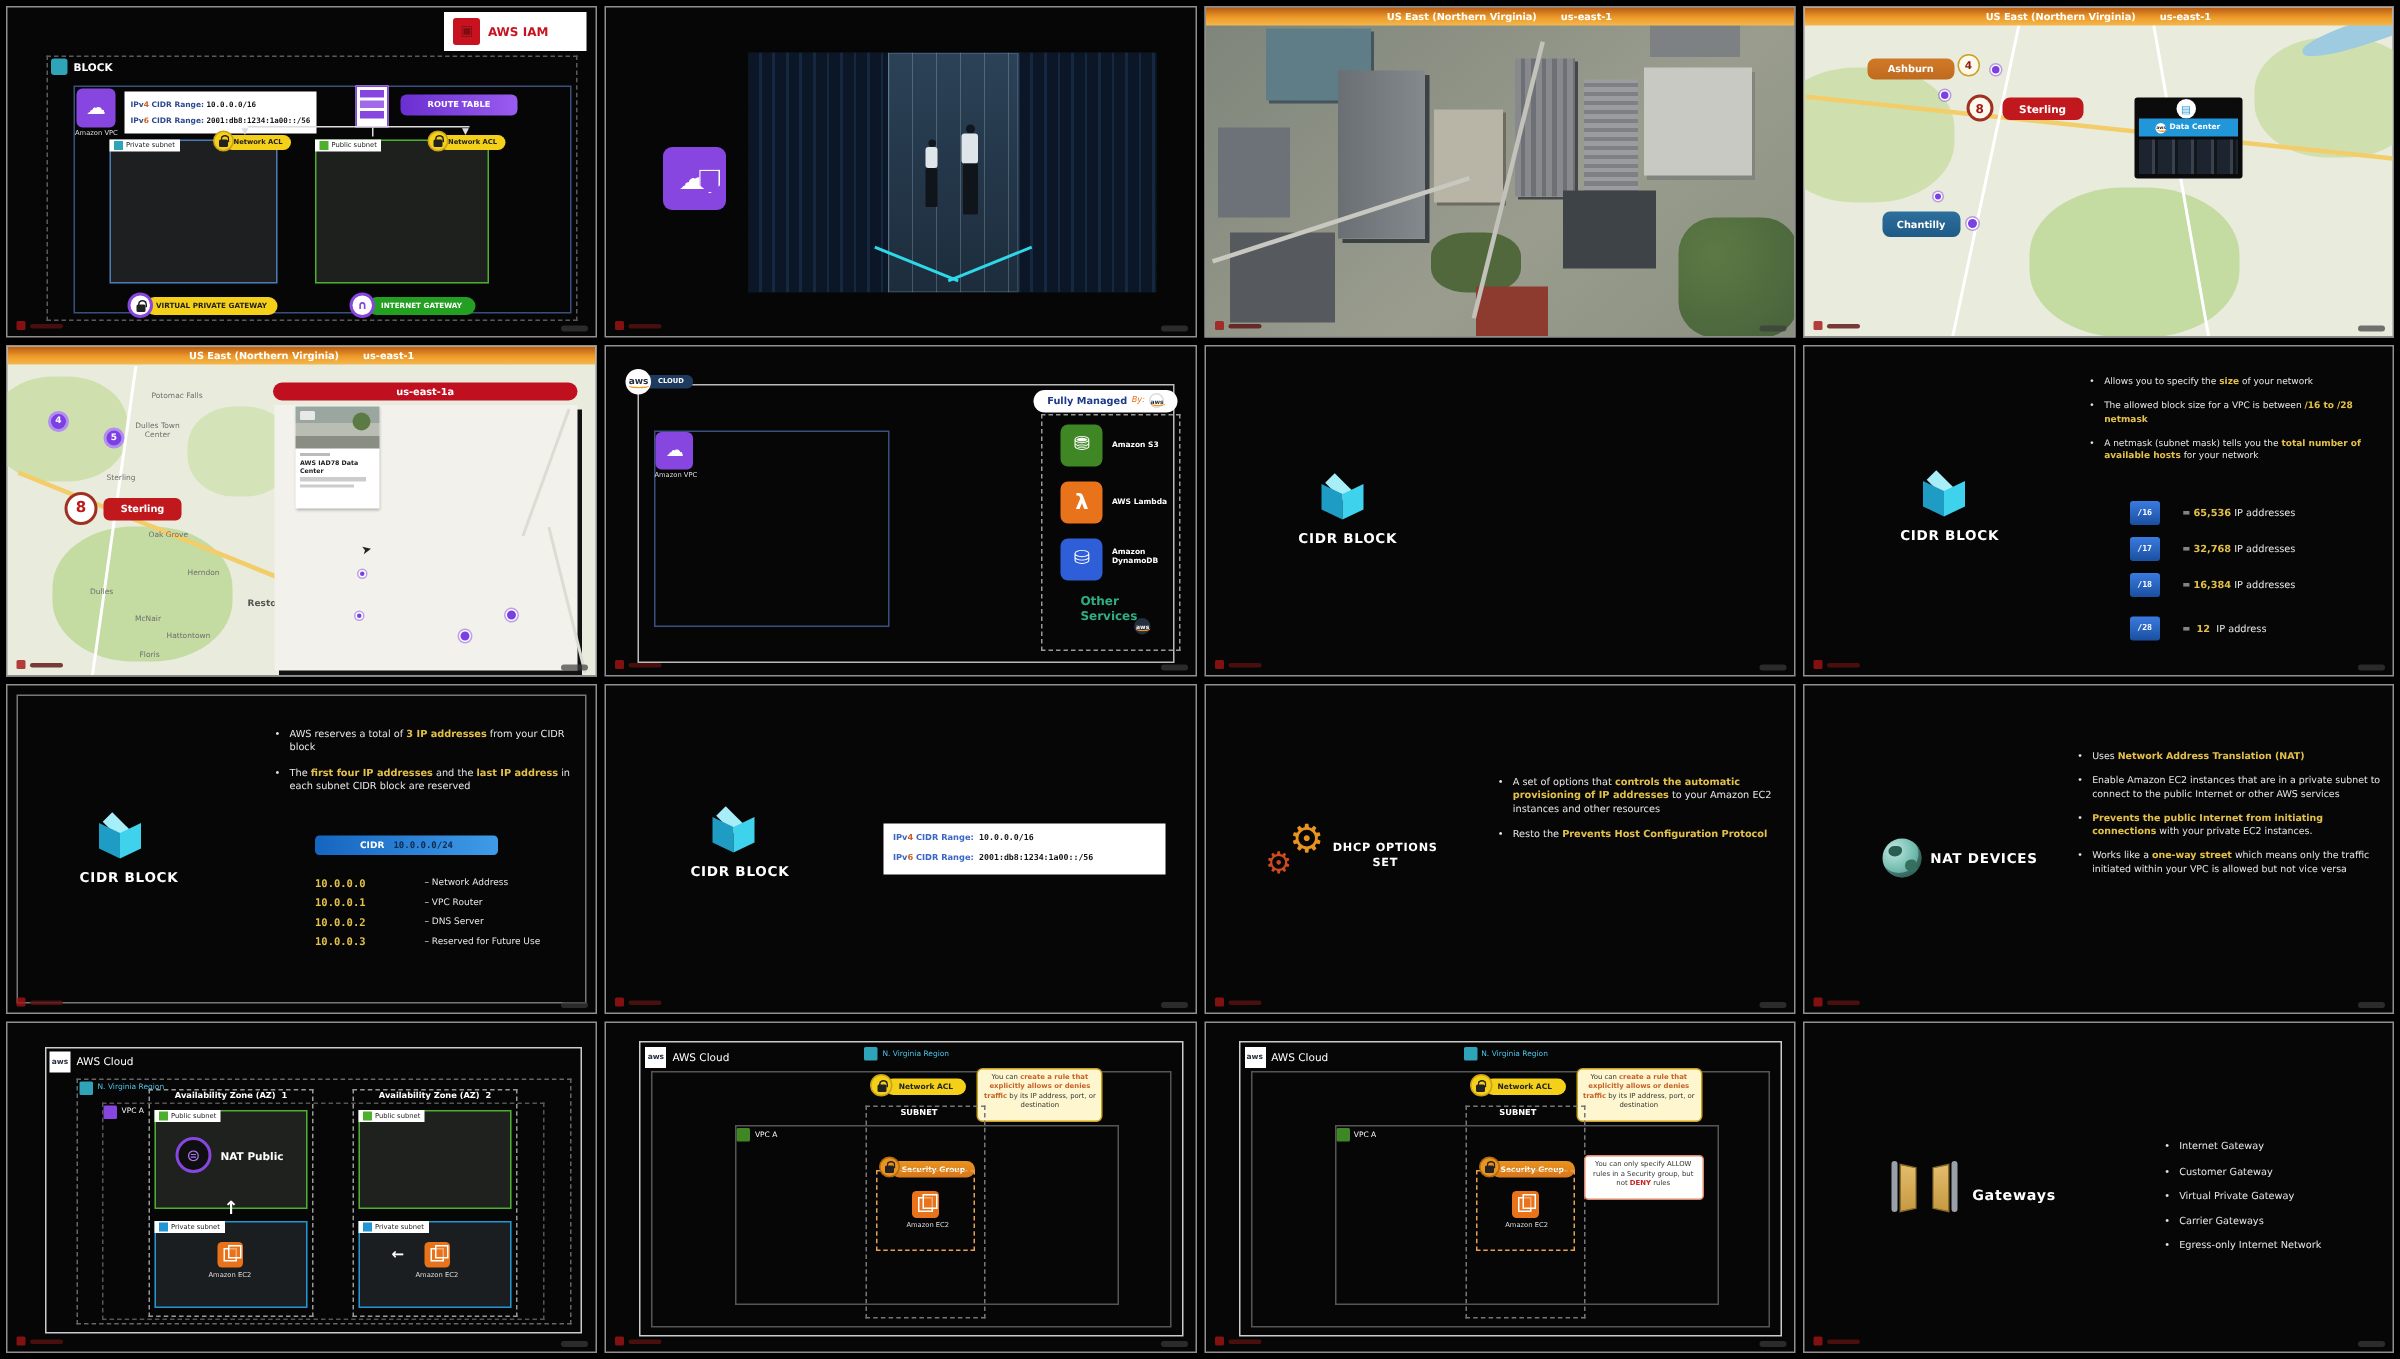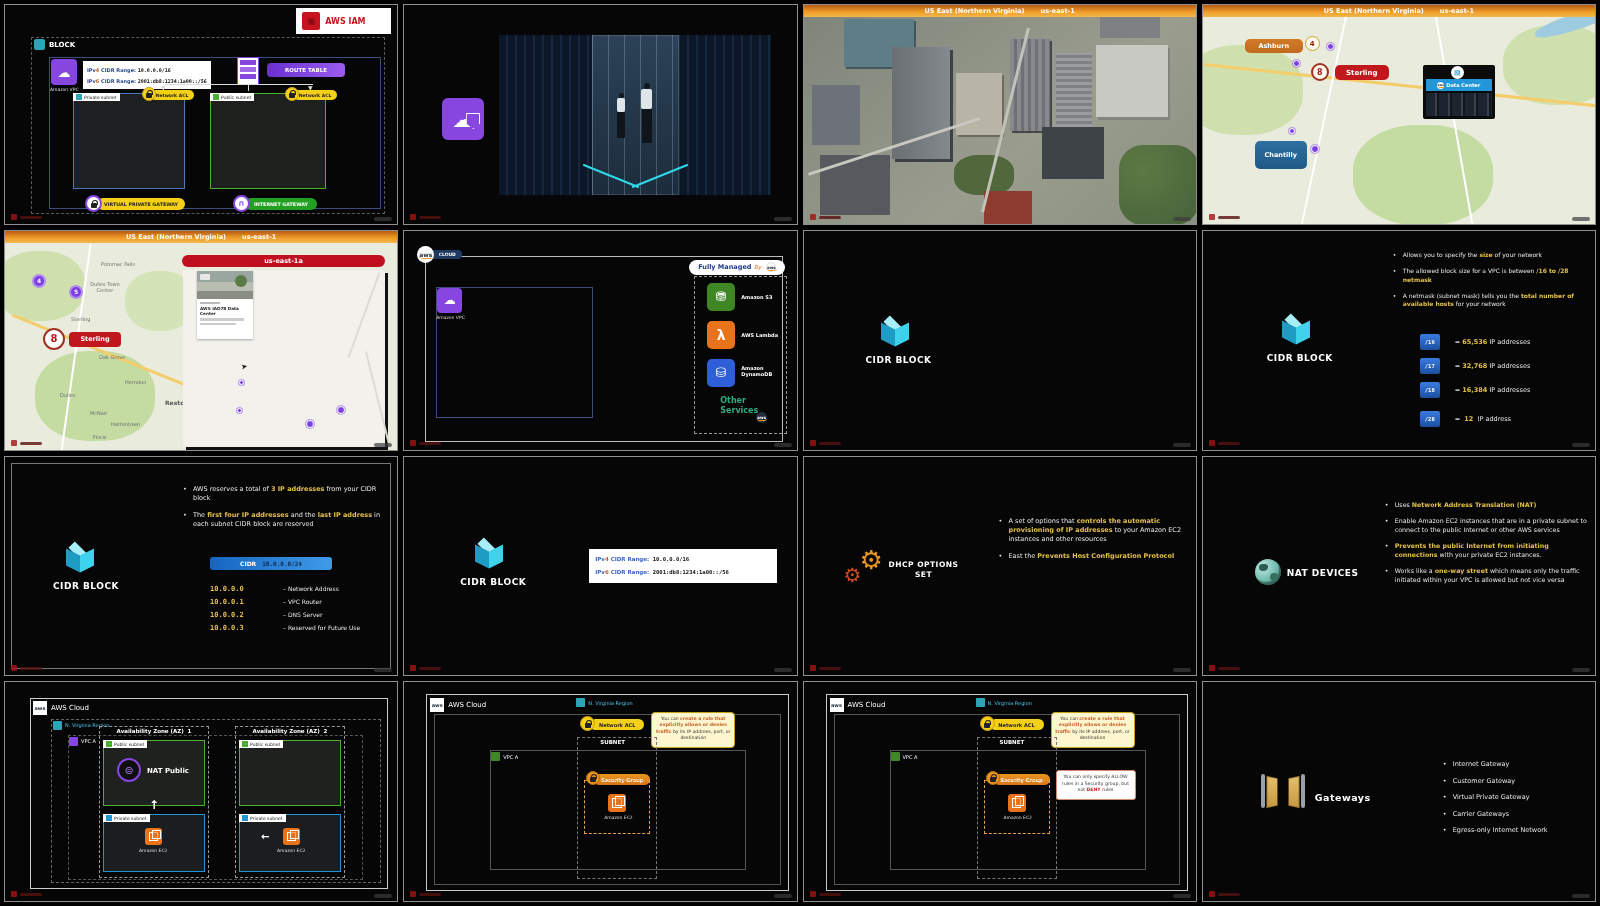--- a/index.html
+++ b/index.html
@@ -205,21 +205,21 @@
         <span>4</span>
       </div>
     <div class="a dot pdot" style="left:124px;top:38px;width:7px;height:7px;"></div>
     <div class="a dot pdot" style="left:90px;top:55px;width:7px;height:7px;"></div>
     <div class="a dot" style="left:108px;top:58px;width:18px;height:18px;background:#fdf8ec;border:2px solid #a03022;color:#a01818;font-size:8px;font-weight:bold;display:flex;align-items:center;justify-content:center;">
         <span>8</span>
       </div>
     <div class="a pill" style="left:132px;top:60px;width:54px;height:15px;background:#c0181c;font-size:7px;border-radius:5px;">
         <span>Sterling</span>
       </div>
-    <div class="a pill" style="left:52px;top:136px;width:52px;height:28px;background:linear-gradient(#2d6f9e,#1f5a86);font-size:6.5px;border-radius:5px;">
+    <div class="a pill" style="left:52px;top:136px;width:52px;height:17px;background:linear-gradient(#2d6f9e,#1f5a86);font-size:6.5px;border-radius:5px;">
         <span>Chantilly</span>
       </div>
     <div class="a dot pdot" style="left:86px;top:123px;width:6px;height:6px;"></div>
     <div class="a dot pdot" style="left:108px;top:140px;width:8px;height:8px;"></div>
     <div class="a" style="left:220px;top:60px;width:72px;height:54px;background:#0b0b0b;border-radius:2px;padding:3px;">
       <div class="a dot" style="left:28px;top:1px;width:13px;height:13px;background:#fff;color:#2196d8;font-size:7px;display:flex;align-items:center;justify-content:center;">▤</div>
       <div class="a" style="left:3px;top:14px;width:66px;height:12px;background:#2196d8;display:flex;align-items:center;justify-content:center;gap:2px;">
         <span class="awslogo" style="width:7px;height:7px;font-size:3px;">
             <i>aws</i>
           </span>
@@ -407,21 +407,21 @@
     <div class="wmL"></div>
       <div class="wmR"></div>
   </div>
 
   <div class="slide">
     <span class="a gearbig" style="left:56px;top:90px;">⚙</span>
     <span class="a gearsm" style="left:40px;top:108px;">⚙</span>
     <div class="a ctitle" style="left:84px;top:103px;width:72px;text-align:center;font-size:7.5px;line-height:1.35;"><span>DHCP OPTIONS</span><br><span>SET</span></div>
     <ul class="a bul" style="left:195px;top:60px;width:195px;font-size:6.5px;line-height:1.4;">
         <li><span>A set of options that </span><span class="hl">controls the automatic provisioning of IP addresses</span><span> to your Amazon EC2 instances and other resources</span></li>
-        <li><span>East the </span><span class="hl">Prevents Host Configuration Protocol</span></li>
+        <li><span>Resto the </span><span class="hl">Prevents Host Configuration Protocol</span></li>
       </ul>
     <div class="wmL"></div>
       <div class="wmR"></div>
   </div>
 
   <div class="slide">
     <div class="a globe" style="left:52px;top:102px;"></div>
     <div class="a ctitle" style="left:84px;top:111px;">NAT DEVICES</div>
     <ul class="a bul" style="left:182px;top:44px;width:205px;font-size:6.3px;line-height:1.35;">
         <li><span>Uses </span><span class="hl">Network Address Translation (NAT)</span></li>

